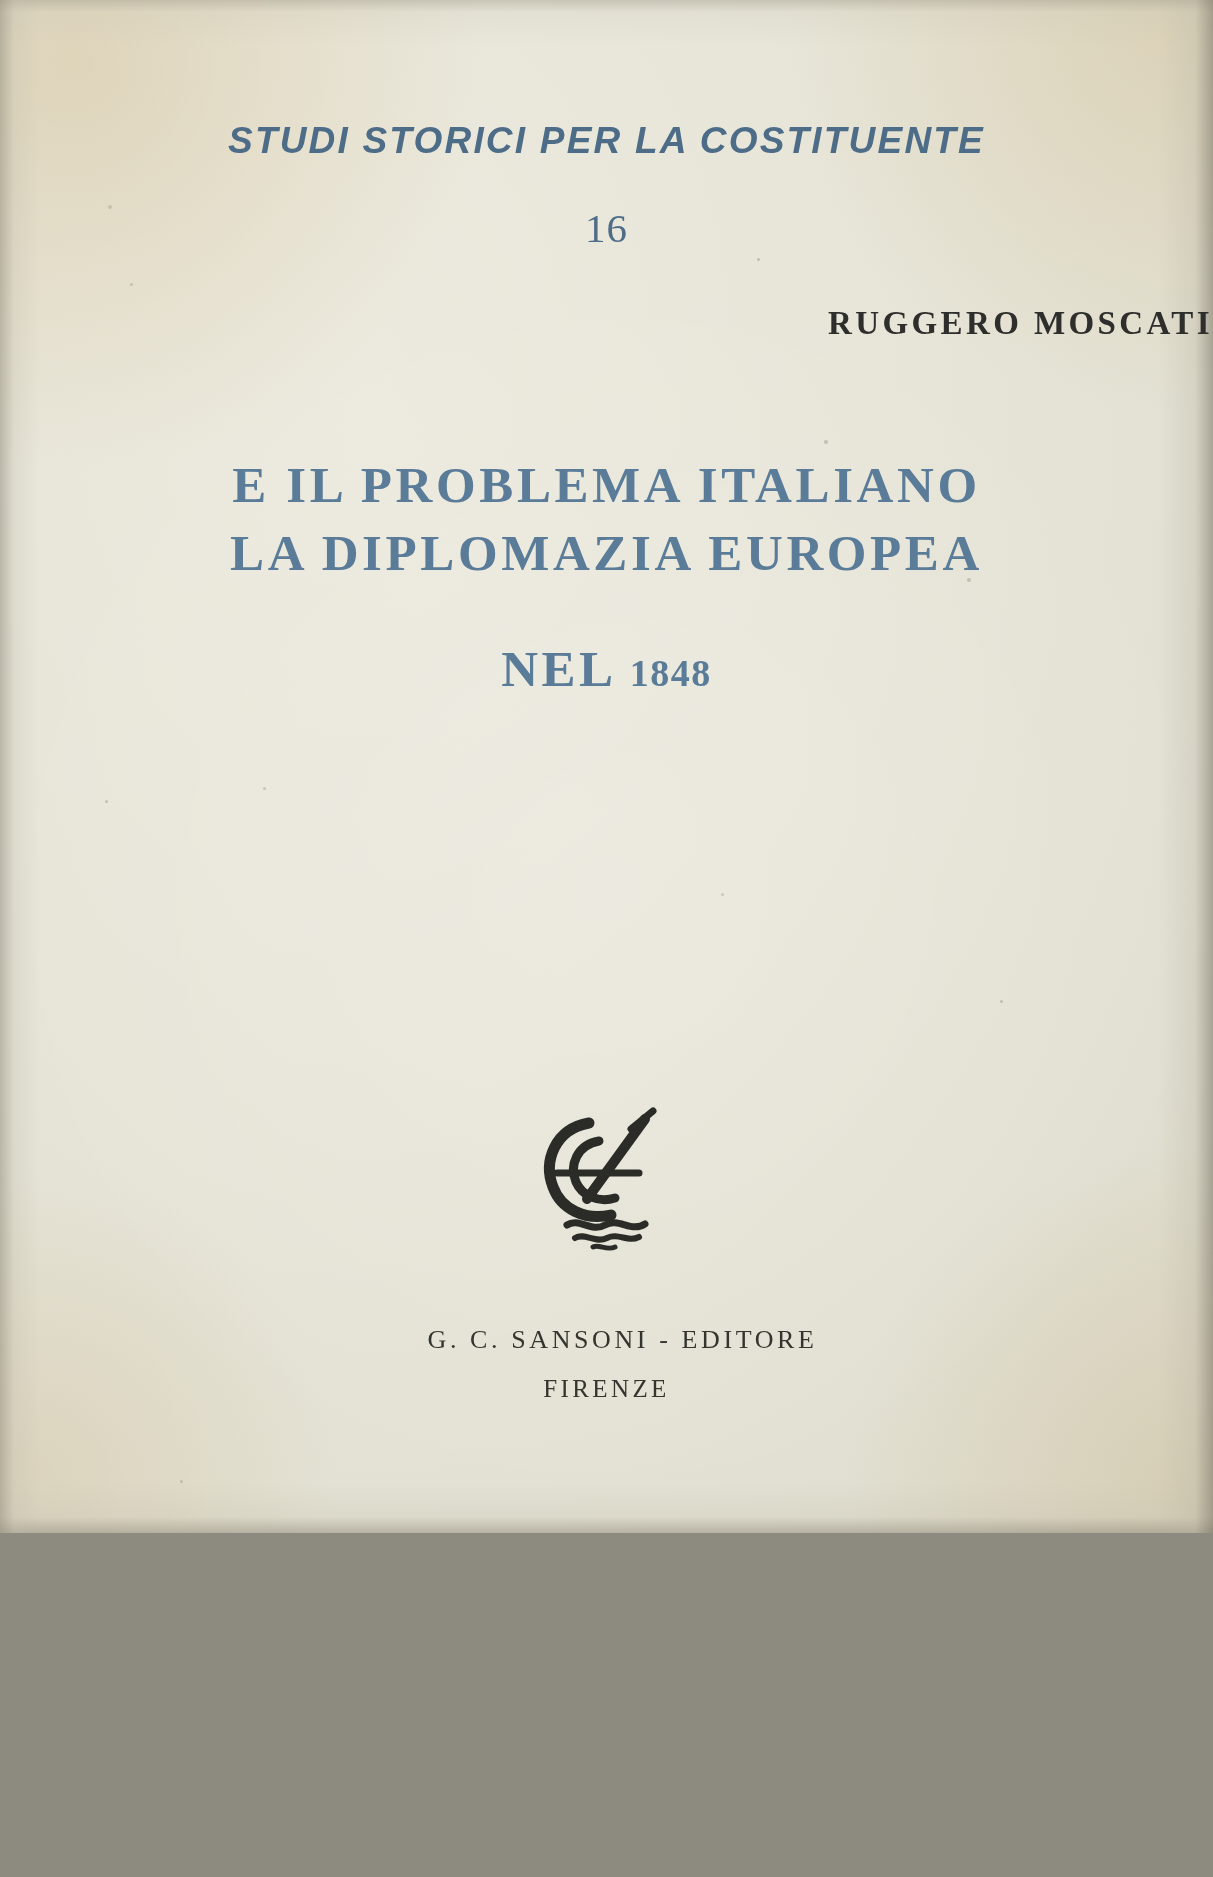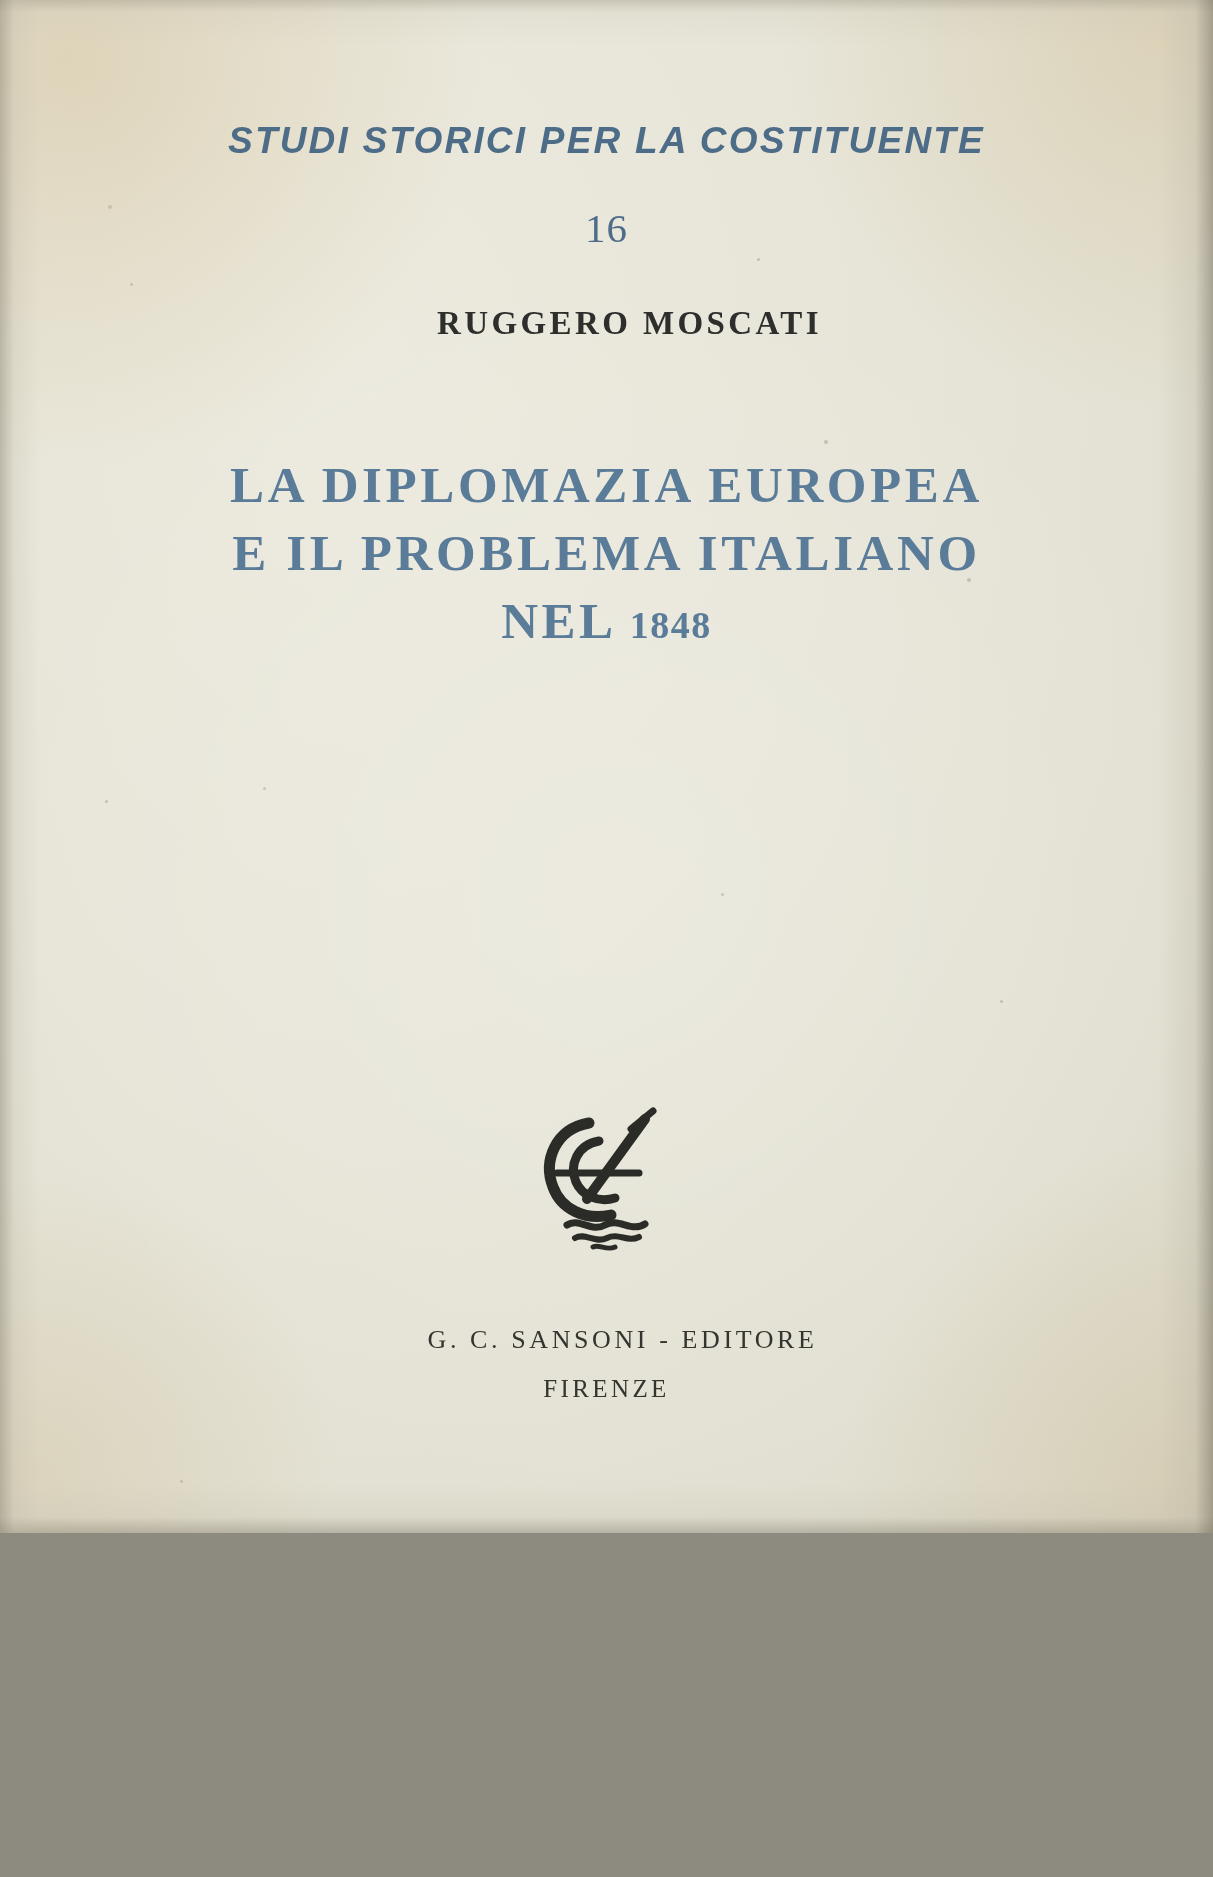--- a/index.html
+++ b/index.html
@@ -72,21 +72,21 @@
     font-family: "Liberation Serif", serif;
     font-size: 41px;
     color: #4f6d88;
     letter-spacing: 1px;
   }
   .author {
     position: absolute;
     top: 305px;
     left: 0;
     right: 0;
-    text-align: center;
+    text-align: right;
     font-family: "Liberation Serif", serif;
     font-weight: bold;
     font-size: 33px;
     letter-spacing: 3.4px;
     color: #2e2e2c;
     padding-left: 46px;
   }
   .title-block {
     position: absolute;
     top: 452px;
@@ -98,20 +98,21 @@
     font-weight: bold;
   }
   .title-line {
     font-size: 51px;
     letter-spacing: 3.6px;
     line-height: 1.33;
     white-space: nowrap;
   }
   .title-line.third {
     letter-spacing: 3.4px;
+    margin-top: 48px;
   }
   .title-line .year {
     font-size: 38px;
     letter-spacing: 1.5px;
   }
   .logo {
     position: absolute;
     top: 1095px;
     left: 0;
     right: 0;
@@ -167,22 +168,22 @@
 
   <div class="content">
 
     <div class="series-title">STUDI STORICI PER LA COSTITUENTE</div>
 
     <div class="series-number">16</div>
 
     <div class="author">RUGGERO MOSCATI</div>
 
     <div class="title-block">
+      <div class="title-line">E IL PROBLEMA ITALIANO</div>
       <div class="title-line">LA DIPLOMAZIA EUROPEA</div>
-      <div class="title-line">E IL PROBLEMA ITALIANO</div>
       <div class="title-line third">
         <span>NEL</span>
         <span class="year">1848</span>
       </div>
     </div>
 
     <div class="logo">
       <svg width="160" height="160" viewBox="0 0 160 160">
         <g fill="none" stroke="#2b2b28" stroke-width="8" stroke-linecap="round">
 

